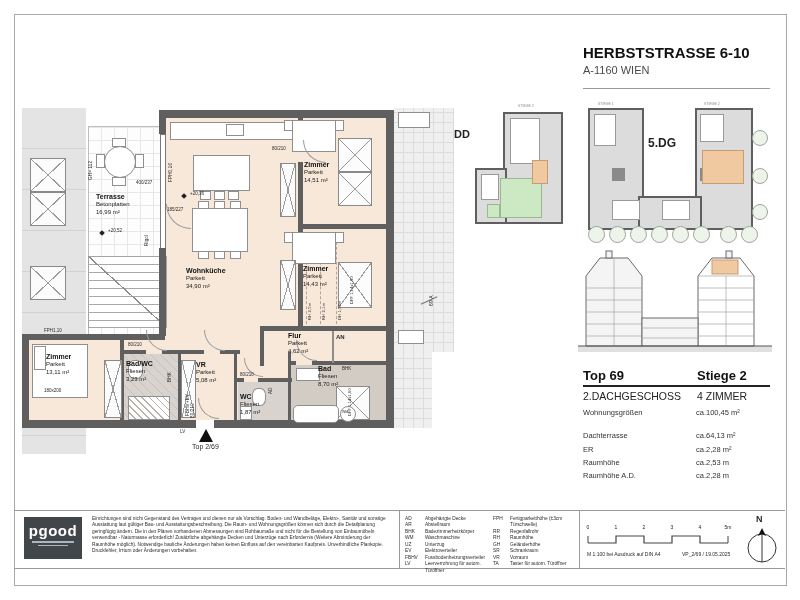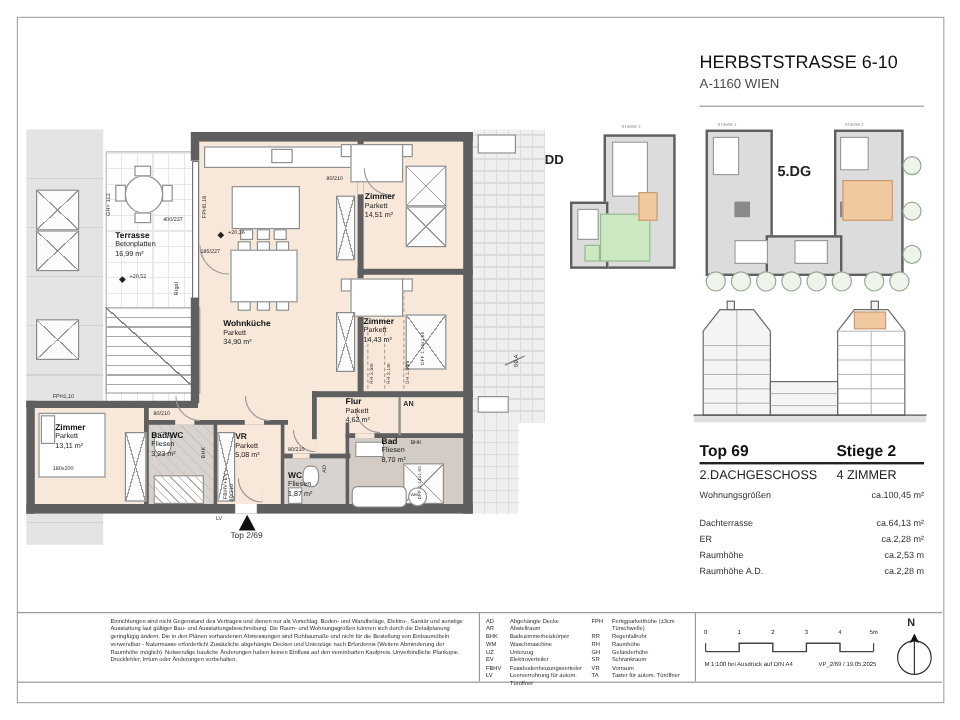--- a/index.html
+++ b/index.html
@@ -27,32 +27,32 @@
       repeating-linear-gradient(0deg,transparent 0 12px,#e7e7e7 12px 13px),
       repeating-linear-gradient(90deg,transparent 0 12px,#e7e7e7 12px 13px);
       border:1px solid #bdbdbd}
   .grid-tile{background-color:#efefef;background-image:
       repeating-linear-gradient(0deg,transparent 0 9px,#dcdcdc 9px 10px),
       repeating-linear-gradient(90deg,transparent 0 9px,#dcdcdc 9px 10px)}
   .stairs{position:absolute;border:1px solid #a5a5a5;z-index:3;
       background-image:repeating-linear-gradient(180deg,#ffffff 0 7px,#a9a9a9 7px 8px)}
   .stairs-diag{position:absolute;z-index:3;background:linear-gradient(to top right,transparent 49.4%,#8a8a8a 49.4%,#8a8a8a 50.6%,transparent 50.6%)}
   .watermark{position:absolute;color:#e7e7e7;font-weight:bold;z-index:20;pointer-events:none;white-space:nowrap}
-  .title{position:absolute;font-weight:normal;font-size:15px;color:#111;z-index:8;white-space:nowrap}
+  .title{position:absolute;font-weight:bold;font-size:15px;color:#111;z-index:8;white-space:nowrap}
   .subtitle{position:absolute;font-size:11px;color:#4a4a4a;z-index:8}
   .hline{position:absolute;background:#9a9a9a;z-index:8}
   .mini-label{position:absolute;font-weight:bold;font-size:11px;color:#222;z-index:8}
   .mini-block{position:absolute;background:#dcdcdc;border:2px solid #5f5f5f;z-index:2}
   .mini-room{position:absolute;background:#fff;border:1px solid #9a9a9a;z-index:3}
   .mini-hl{position:absolute;z-index:4}
   .tree{position:absolute;border-radius:50%;background:#eef4ea;border:1px solid #9aa79a;z-index:3}
   .tbl-h{position:absolute;font-weight:bold;font-size:13px;color:#111;z-index:8;white-space:nowrap}
   .tbl-s{position:absolute;font-size:10.5px;color:#222;z-index:8;white-space:nowrap}
   .tbl-row{position:absolute;font-size:7.5px;color:#333;z-index:8;white-space:nowrap}
-  .tbl-val{position:absolute;font-size:7.5px;color:#333;z-index:8;width:74px;display:flex;justify-content:flex-end}
+  .tbl-val{position:absolute;font-size:7.5px;color:#333;z-index:8;width:74px;display:flex;justify-content:flex-start}
   .foot-text{position:absolute;font-size:4.8px;line-height:1.35;color:#2c2c2c;z-index:8}
   .leg-row{display:flex;gap:3px}
   .leg-abbr{width:17px;flex:none}
   .logo{position:absolute;background:#41464b;z-index:8;color:#fff;text-align:center}
   .logo .lg{font-weight:bold;font-size:15px;letter-spacing:.5px;margin-top:5px}
   .logo .ln{height:1.5px;background:#aeb6bd;margin:2px auto 0}
   .tick{position:absolute;font-size:5px;color:#222;z-index:8;width:12px;text-align:center}
   .tri-up{position:absolute;width:0;height:0;border-left:7px solid transparent;border-right:7px solid transparent;border-bottom:13px solid #101010;z-index:9}
 </style>
 </head>
@@ -328,20 +328,25 @@
   <div class="tbl-val" style="left:696px;top:471px">
     <span>ca.</span>
     <span>2,28 m</span>
   </div>
 
   <div class="hline" style="left:14px;top:510px;width:771px;height:1px"></div>
   <div class="hline" style="left:14px;top:568px;width:771px;height:1px"></div>
   <div class="hline" style="left:399px;top:510px;width:1px;height:58px"></div>
   <div class="hline" style="left:579px;top:510px;width:1px;height:58px"></div>
 
+  <div class="logo" style="left:24px;top:517px;width:58px;height:42px">
+    <div class="lg">pgood</div>
+    <div class="ln" style="width:42px"></div>
+    <div class="ln" style="width:30px"></div>
+  </div>
 
   <div class="foot-text" style="left:92px;top:516px;width:302px">Einrichtungen sind nicht Gegenstand des Vertrages und dienen nur als Vorschlag. Boden- und Wandbeläge, Elektro-, Sanitär und sonstige Ausstattung laut gültiger Bau- und Ausstattungsbeschreibung. Die Raum- und Wohnungsgrößen können sich durch die Detailplanung geringfügig ändern. Die in den Plänen vorhandenen Abmessungen sind Rohbaumaße und nicht für die Bestellung von Einbaumöbeln verwendbar - Naturmasse erforderlich! Zusätzliche abgehängte Decken und Unterzüge nach Erfordernis (Weitere Abminderung der Raumhöhe möglich). Notwendige bauliche Änderungen haben keinen Einfluss auf den vereinbarten Kaufpreis. Unverbindliche Plankopie. Druckfehler, Irrtum oder Änderungen vorbehalten.</div>
 
   <div class="foot-text" style="left:405px;top:516px;width:86px">
     <div class="leg-row">
         <span class="leg-abbr">AD</span>
         <span>Abgehängte Decke</span>
       </div>
     <div class="leg-row">
         <span class="leg-abbr">AR</span>

